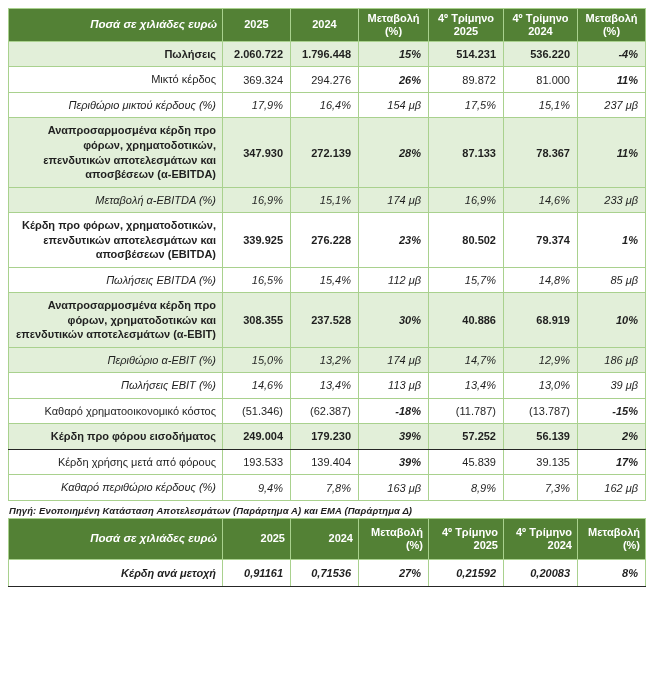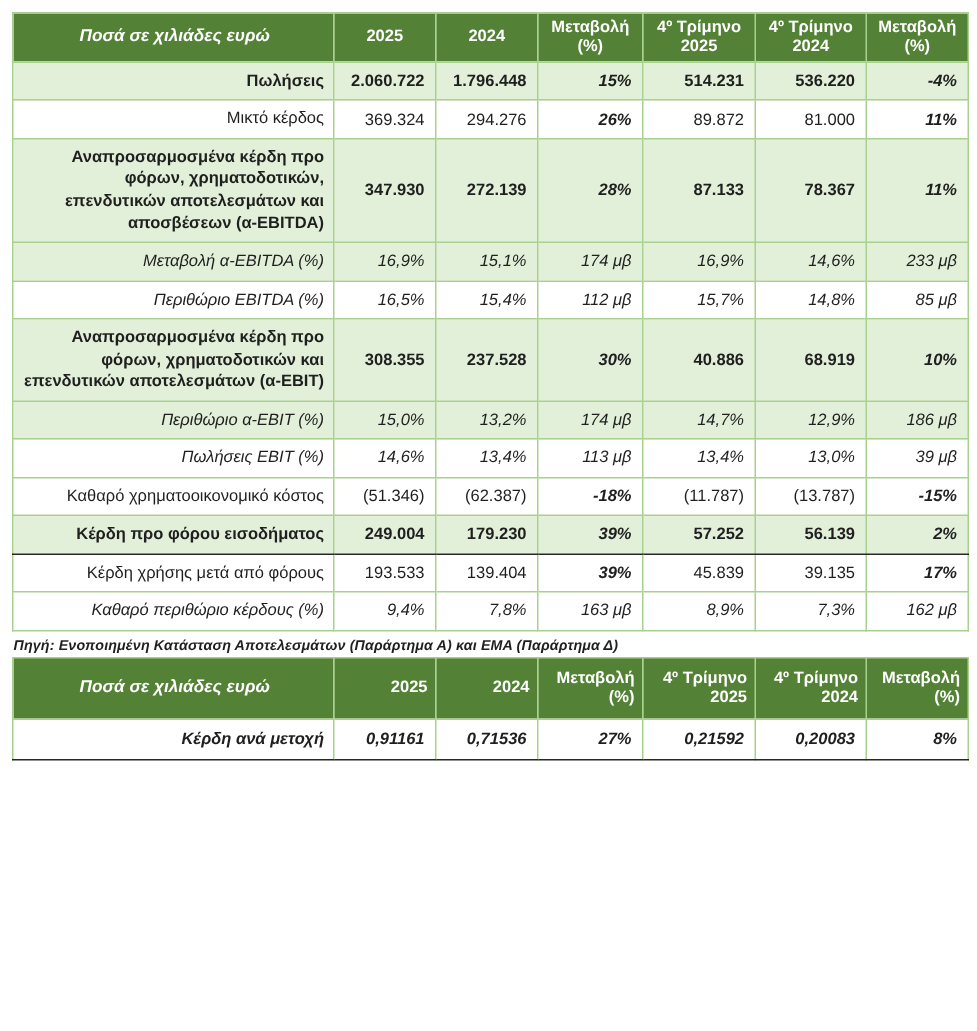--- a/index.html
+++ b/index.html
@@ -24,21 +24,21 @@
   col.c-y2{width:68px;}
   col.c-chg{width:70px;}
   col.c-q1{width:75px;}
   col.c-q2{width:74px;}
   col.c-chg2{width:68px;}
   th,td{border:1px solid var(--grid);vertical-align:middle;font-size:11px;}
   thead th{
     background:var(--header-bg);color:var(--header-text);
     font-weight:bold;padding:3px 5px;line-height:1.18;
   }
-  thead th.lbl{text-align:center;font-style:italic;font-size:11.5px;padding-left:7px;}
+  thead th.lbl{text-align:right;font-style:italic;font-size:11.5px;padding-left:7px;}
   table.head-center thead th.colh{text-align:center;}
   table.head-right thead th.colh{text-align:right;}
   td.lbl{text-align:right;padding:5px 6px 5px 7px;line-height:1.32;}
   td.val{text-align:right;padding:5px 7px 5px 2px;white-space:nowrap;}
   tr.band td{background:var(--band-bg);}
   tr.top-dark td{border-top:1.5px solid var(--dark);}
   tr.bottom-dark td{border-bottom:1.5px solid var(--dark);}
   .b{font-weight:bold;}
   .i{font-style:italic;}
   .note{
@@ -86,40 +86,58 @@
         </tr>
         <tr>
           <td class="lbl">Μικτό κέρδος</td>
           <td class="val">369.324</td>
           <td class="val">294.276</td>
           <td class="val i b">26%</td>
           <td class="val">89.872</td>
           <td class="val">81.000</td>
           <td class="val i b">11%</td>
         </tr>
+        <tr>
+          <td class="lbl i">Περιθώριο μικτού κέρδους (%)</td>
+          <td class="val i">17,9%</td>
+          <td class="val i">16,4%</td>
+          <td class="val i">154 μβ</td>
+          <td class="val i">17,5%</td>
+          <td class="val i">15,1%</td>
+          <td class="val i">237 μβ</td>
+        </tr>
         <tr class="band">
           <td class="lbl b">Αναπροσαρμοσμένα κέρδη προ φόρων, χρηματοδοτικών, επενδυτικών αποτελεσμάτων και αποσβέσεων (α-EBITDA)</td>
           <td class="val b">347.930</td>
           <td class="val b">272.139</td>
           <td class="val i b">28%</td>
           <td class="val b">87.133</td>
           <td class="val b">78.367</td>
           <td class="val i b">11%</td>
         </tr>
         <tr class="band">
           <td class="lbl i">Μεταβολή α-EBITDA (%)</td>
           <td class="val i">16,9%</td>
           <td class="val i">15,1%</td>
           <td class="val i">174 μβ</td>
           <td class="val i">16,9%</td>
           <td class="val i">14,6%</td>
           <td class="val i">233 μβ</td>
         </tr>
         <tr>
-          <td class="lbl i">Περιθώριο EBITDA (%)</td>
+          <td class="lbl b">Κέρδη προ φόρων, χρηματοδοτικών, επενδυτικών αποτελεσμάτων και αποσβέσεων (EBITDA)</td>
+          <td class="val b">339.925</td>
+          <td class="val b">276.228</td>
+          <td class="val i b">23%</td>
+          <td class="val b">80.502</td>
+          <td class="val b">79.374</td>
+          <td class="val i b">1%</td>
+        </tr>
+        <tr>
+          <td class="lbl i">Πωλήσεις EBITDA (%)</td>
           <td class="val i">16,5%</td>
           <td class="val i">15,4%</td>
           <td class="val i">112 μβ</td>
           <td class="val i">15,7%</td>
           <td class="val i">14,8%</td>
           <td class="val i">85 μβ</td>
         </tr>
         <tr class="band">
           <td class="lbl b">Αναπροσαρμοσμένα κέρδη προ φόρων, χρηματοδοτικών και επενδυτικών αποτελεσμάτων (α-EBIT)</td>
           <td class="val b">308.355</td>

